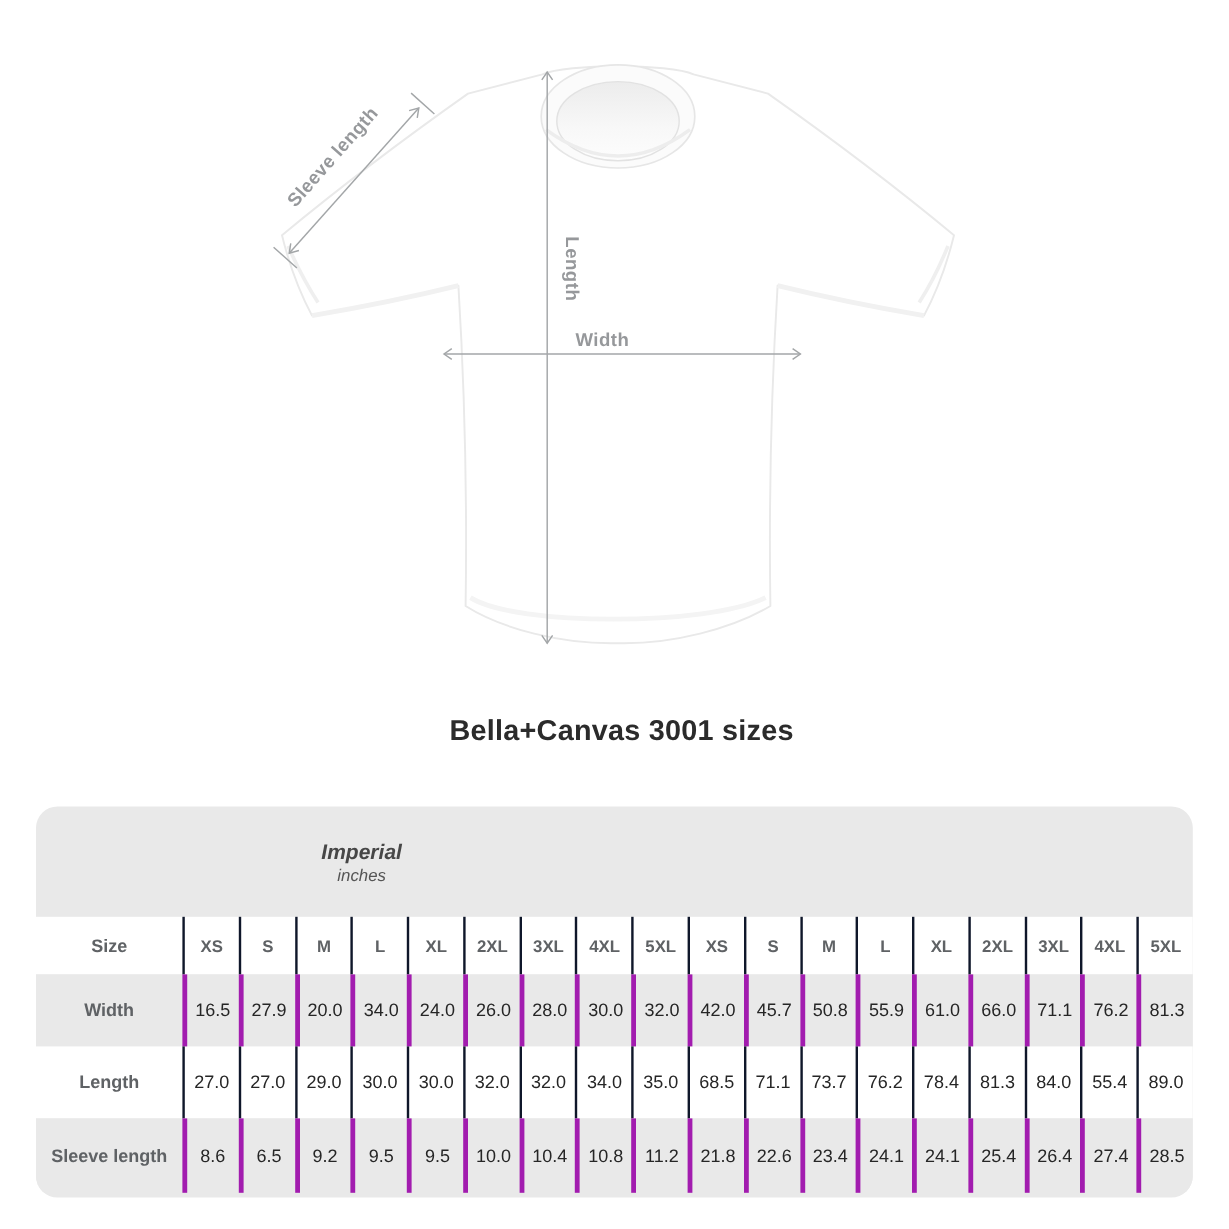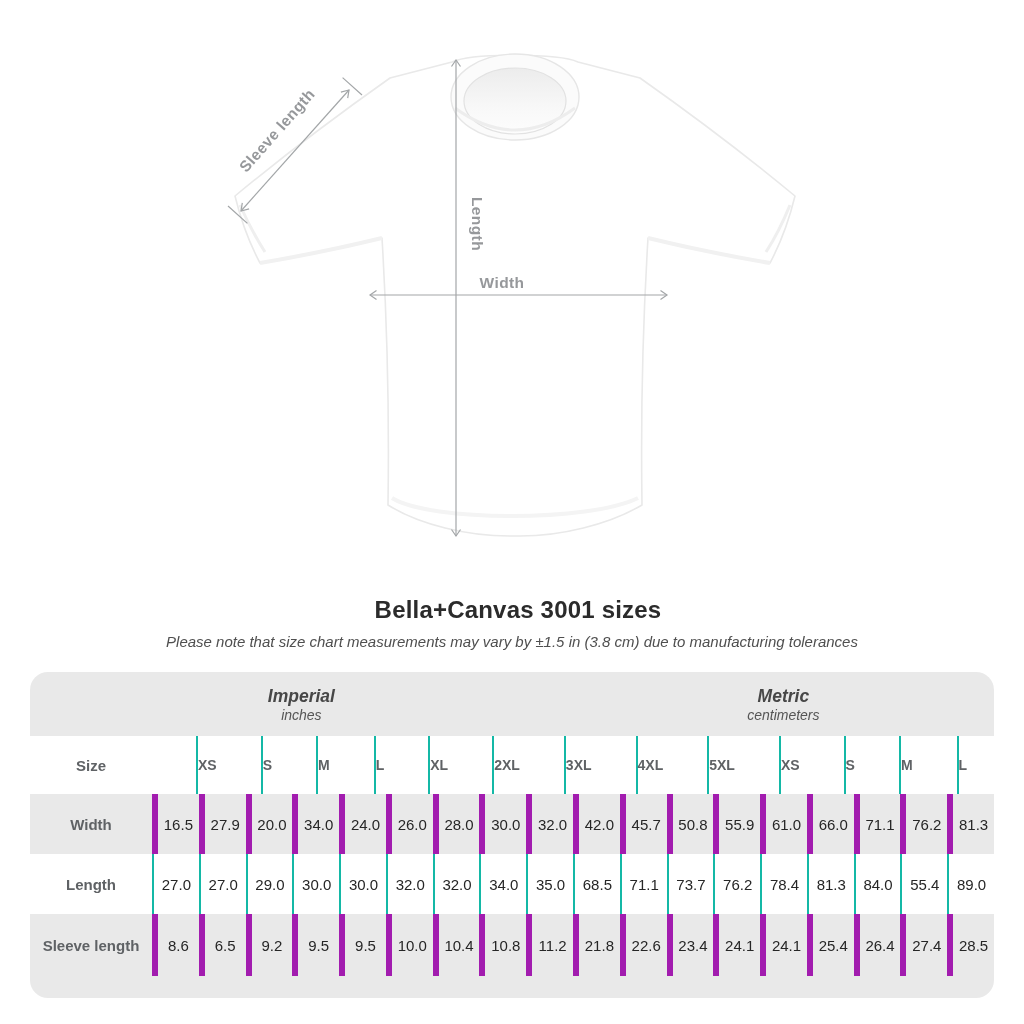--- a/index.html
+++ b/index.html
@@ -12,33 +12,33 @@
   .dim-label { font-weight:bold; font-size:15.5px; fill:#96989b; letter-spacing:.4px; }
 
   
   .title-block { position:absolute; left:0; top:596px; width:1024px; text-align:center; }
   .chart-title { font-size:24px; font-weight:bold; color:#2b2b2b; letter-spacing:.2px;padding-left:12px; }
   .chart-subtitle { margin-top:9px; font-size:15px; font-style:italic; color:#4f4f4f; }
 
   
   .table-card { position:absolute; left:30px; top:672px; width:964px; height:326px;
                 background:#e9e9e9; border-radius:18px; overflow:hidden; }
-  .units-row { display:grid; grid-template-columns:56.3% 43.7%; height:64px; }
+  .units-row { display:grid; grid-template-columns:56.3% 43.7%; height:92px; }
   .unit-cell { display:flex; flex-direction:column; align-items:center; justify-content:center; }
   .unit-title { font-size:17.5px; font-weight:bold; font-style:italic; color:#474747; }
   .unit-sub { margin-top:0; font-size:14px; font-style:italic; color:#555555; }
 
   .t-row { display:grid; grid-template-columns:122px repeat(18, 1fr); }
   .t-row.white { background:#ffffff; }
   .t-row.gray  { background:#e9e9e9; }
   .t-row > div { display:flex; align-items:center; justify-content:center; }
-  .t-row.white > div { border-left:2px solid #14b8a6; }
-  .t-row.gray  > div { border-left:6px solid #a21caf; }
+  .t-row.white > div { border-left:2px solid #0f172a; }
+  .t-row.gray  > div { border-left:4px solid #a21caf; }
   .t-row > div:first-child { border-left:none; }
-  .row-size { height:58px;gap:44px; }
+  .row-size { height:48px; }
   .row-data { height:60px; }
   .row-last { height:62px; }
   .lbl { font-weight:bold; font-size:15px; color:#5f6265; }
   .hdr { font-weight:bold; font-size:14px; color:#5f6265; }
   .val { font-size:15px; color:#262626; }
 </style>
 </head>
 <body>
 
 <div class="stage">
@@ -98,32 +98,27 @@
       <polyline points="347.7,98.2 349,90 340.9,92.2"></polyline>
       <polyline points="249.1,208.8 241,211 242.3,202.8"></polyline>
       <line x1="342.6" y1="77.6" x2="362" y2="95"></line>
       <line x1="228" y1="206" x2="247.4" y2="223.4"></line>
     </g>
     <text class="dim-label" x="281" y="134" text-anchor="middle" transform="rotate(-48.5 281 134)">Sleeve length</text>
   </svg>
 
   <div class="title-block">
     <div class="chart-title">Bella+Canvas 3001 sizes</div>
-    <div class="chart-subtitle">Please note that size chart measurements may vary by ±1.5 in (3.8 cm) due to manufacturing tolerances</div>
   </div>
 
   <div class="table-card">
     <div class="units-row">
       <div class="unit-cell">
         <div class="unit-title">Imperial</div>
         <div class="unit-sub">inches</div>
-      </div>
-      <div class="unit-cell">
-        <div class="unit-title">Metric</div>
-        <div class="unit-sub">centimeters</div>
       </div>
     </div>
     <div>
         <div class="t-row white row-size">
           <div class="lbl">Size</div>
           <div class="hdr">XS</div>
           <div class="hdr">S</div>
           <div class="hdr">M</div>
           <div class="hdr">L</div>
           <div class="hdr">XL</div>

